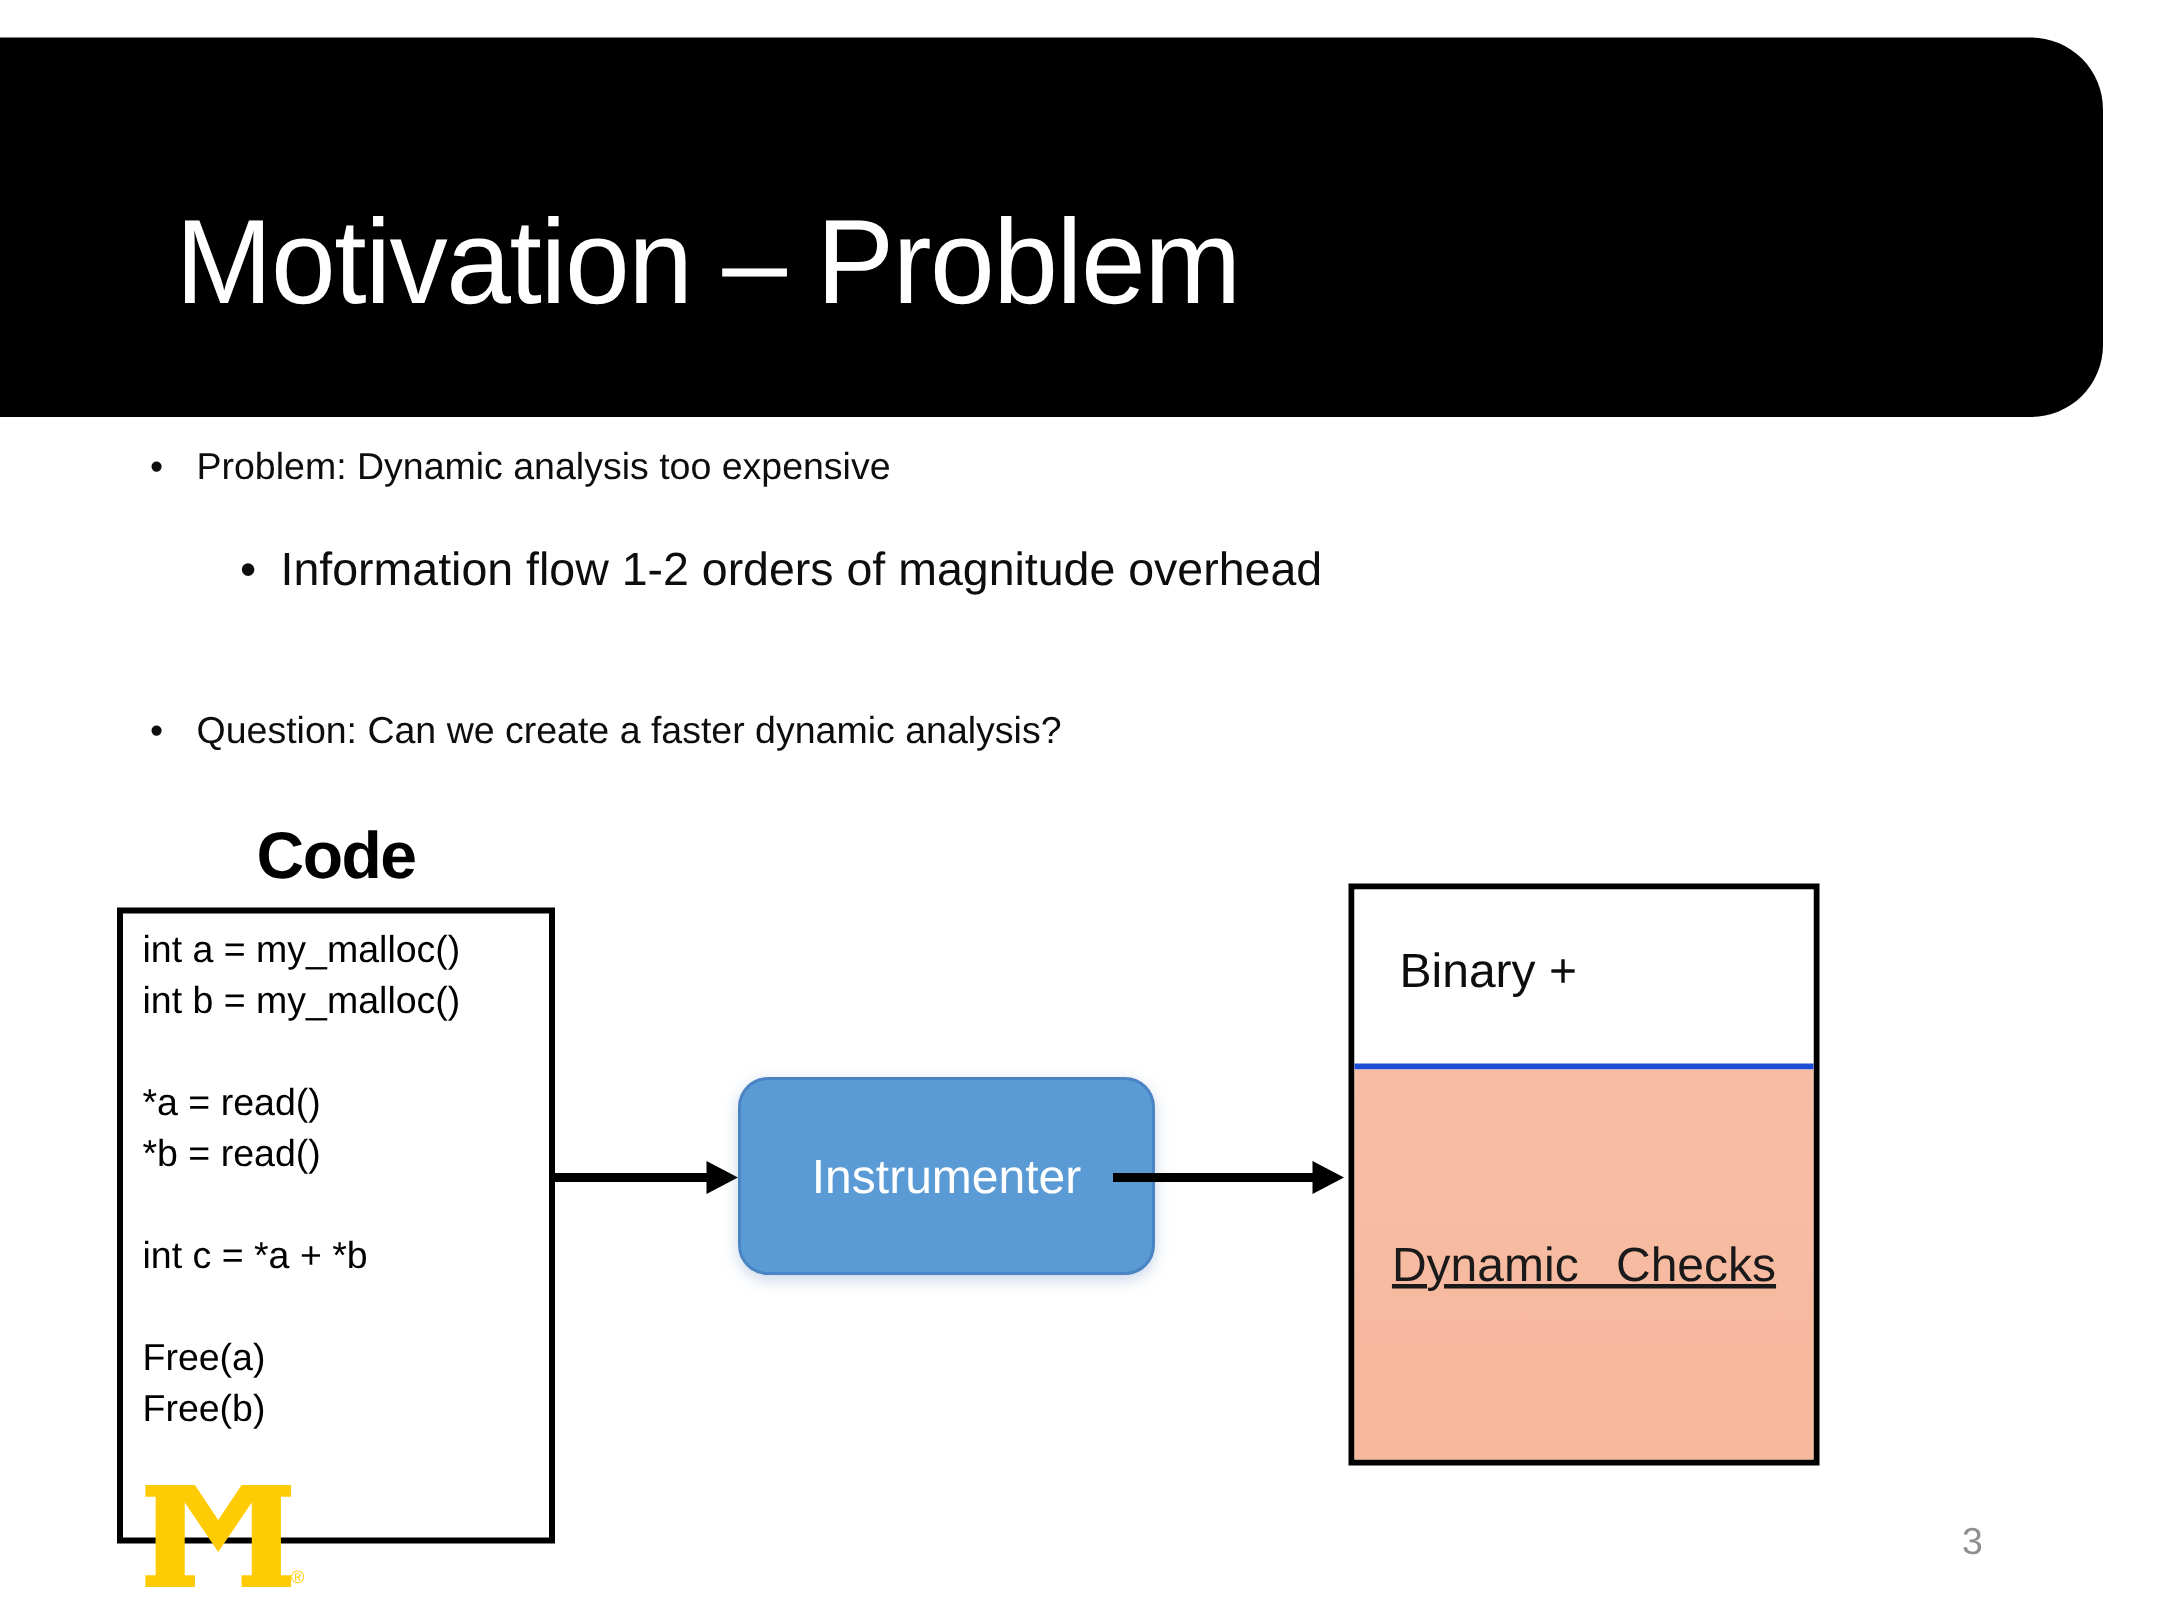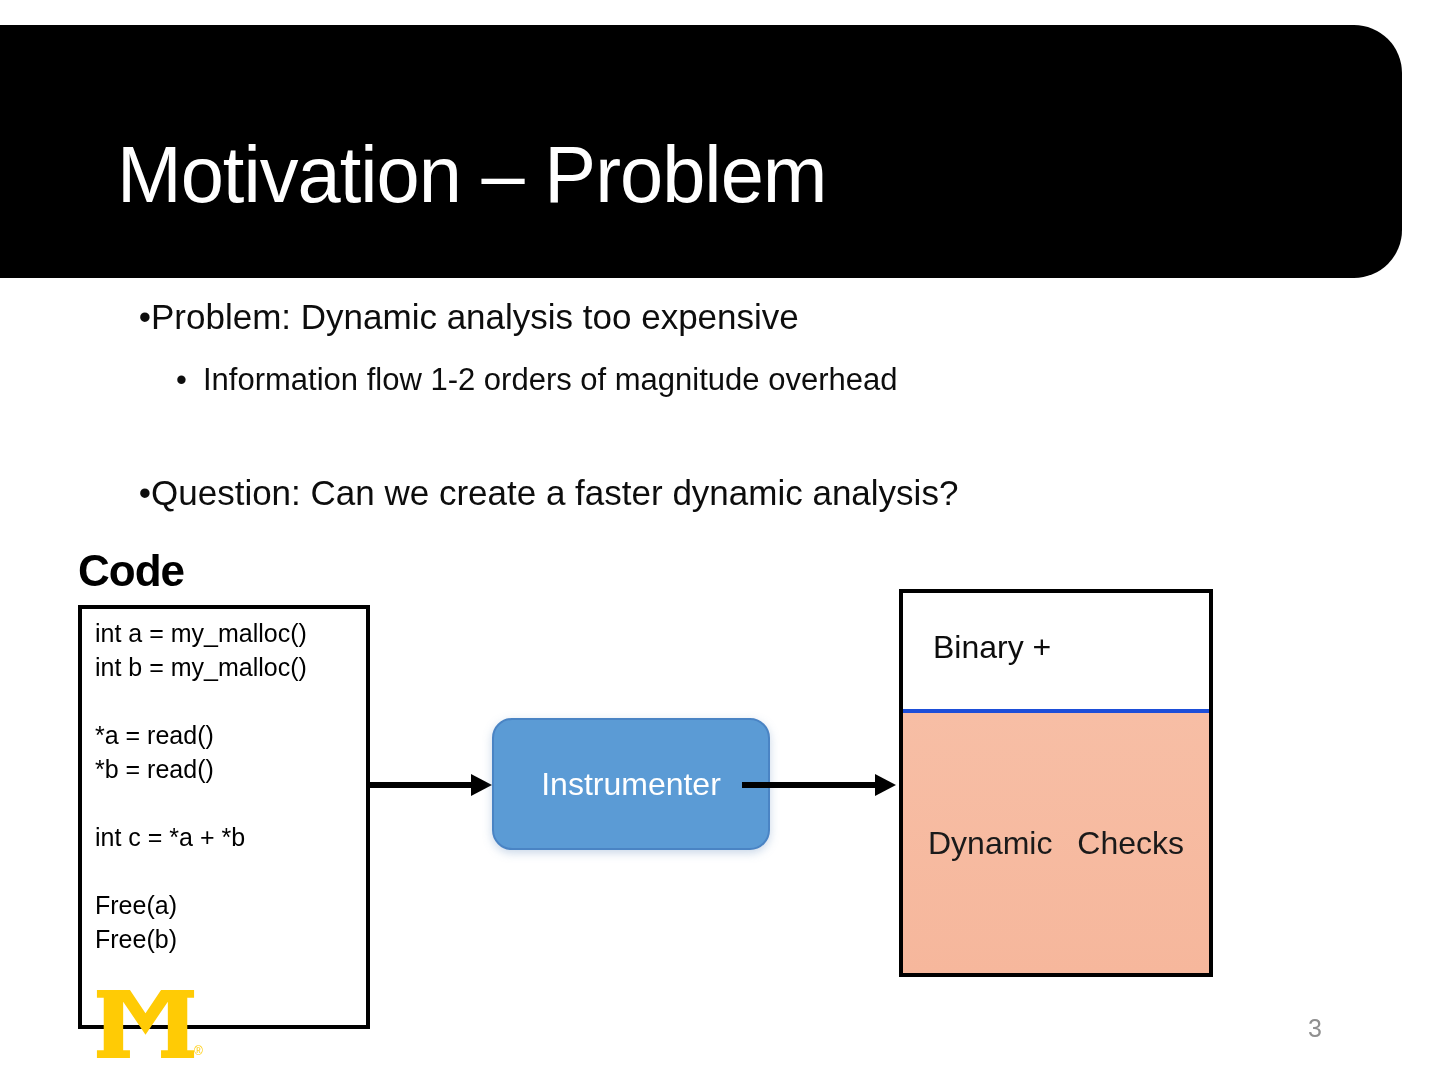--- a/index.html
+++ b/index.html
@@ -18,29 +18,29 @@
   .slide-title {
     position: absolute; left: 117px; top: 104px;
     color: #ffffff; font-size: 80px; font-weight: 400;
     letter-spacing: -1px; white-space: nowrap;
     transform: scaleX(0.97); transform-origin: left center;
   }
 
   
   .bullet { position: absolute; display: flex; color: #0d0d0d; white-space: nowrap; }
   .bullet .dot::before { content: "\2022"; }
-  .bullet.l1 { font-size: 35px; left: 120px; text-align: right; }
+  .bullet.l1 { font-size: 25px; left: 100px; }
   .bullet.l1 .dot { width: 31px; flex: 0 0 31px; }
-  .bullet.l2 { font-size: 31px; left: 176px; }
+  .bullet.l2 { font-size: 31px; left: 160px; }
   .bullet.l2 .dot { width: 27px; flex: 0 0 27px; }
 
   
   .code-label {
     position: absolute; left: 78px; top: 546px; width: 292px;
-    text-align: left; font-size: 44px; font-weight: 700;
+    text-align: center; font-size: 44px; font-weight: 700;
     letter-spacing: -1px; color: #000;
   }
   .code-box {
     position: absolute; left: 78px; top: 605px;
     width: 292px; height: 424px;
     background: #ffffff; border: 4px solid #000000;
   }
   .code-text {
     position: absolute; left: 13px; top: 7px;
     font-size: 25px; line-height: 34px; color: #000;
@@ -78,21 +78,21 @@
   .stack-top {
     height: 120px; flex: 0 0 120px;
     background: #ffffff; border-bottom: 4px solid #1d4ed8;
     font-size: 32px; color: #0d0d0d;
     padding: 36px 0 0 30px;
   }
   .stack-bottom {
     flex: 1 1 auto;
     background: linear-gradient(180deg, #f7bea5 0%, #f6b79c 100%);
     display: flex; align-items: center; justify-content: center;
-    font-size: 32px; color: #1a1a1a; word-spacing: 16px;
+    font-size: 32px; color: #1a1a1a; word-spacing: 16px; text-decoration: underline;
   }
 
   
   .m-logo { position: absolute; left: 96px; top: 990px; width: 99px; height: 68px; }
   .reg-mark { position: absolute; left: 194px; top: 1044px; font-size: 12px; color: #ffcb05; }
   .footer-author {
     position: absolute; left: 0; top: 1016px; width: 1438px;
     text-align: center; font-size: 23px; color: #a0a0a0;
   }
   .footer-page {

